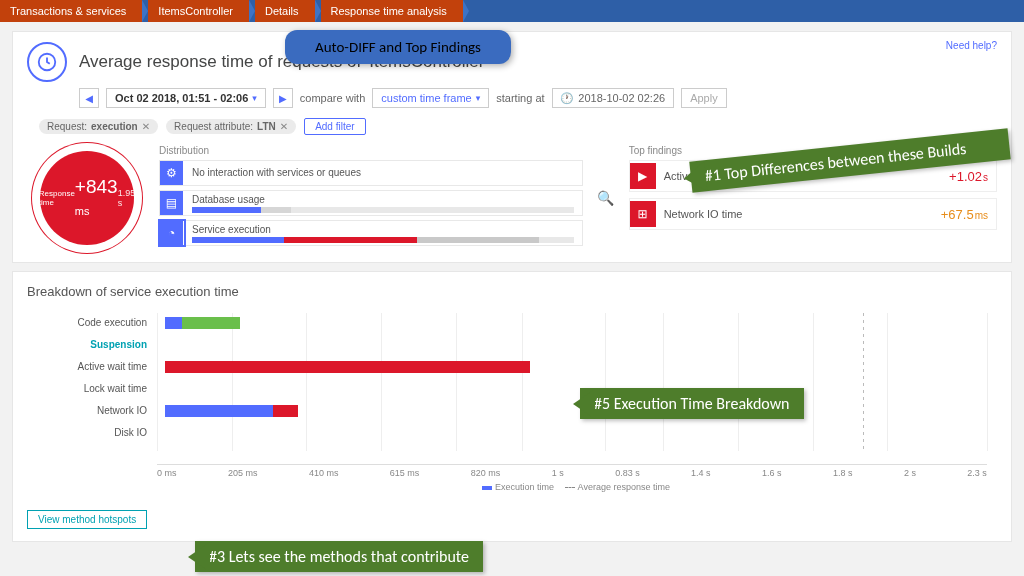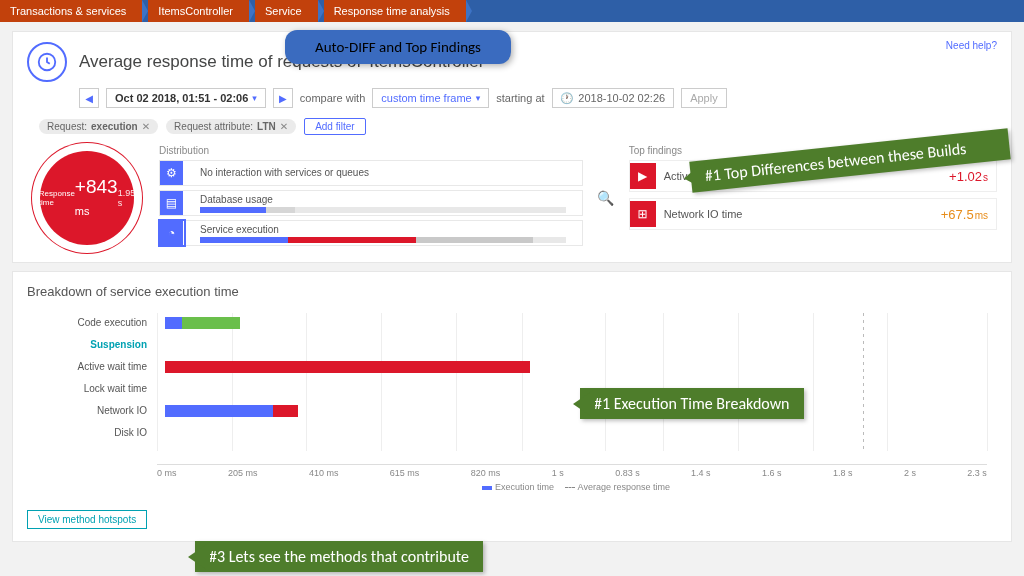--- a/index.html
+++ b/index.html
@@ -31,21 +31,21 @@
 .resp-circ{width:94px; height:94px; border-radius:50%; background:#dc172a; color:#fff; display:flex; flex-direction:row; align-items:center; justify-content:center; box-shadow:0 0 0 8px #fff, 0 0 0 9px #dc172a;}
 .resp-circ .lab{font-size:8px;}
 .resp-circ .big{font-size:19px; font-weight:300;}
 .resp-circ .sm{font-size:9px; opacity:.9;}
 
 .dist-col{flex:1;}
 .dist-col .hd{font-size:10px; color:#888; margin-bottom:4px;}
 .dist-row{display:flex; align-items:center; gap:0; margin-bottom:4px; border:1px solid #e8e8e8;}
 .dist-ic{width:24px; height:24px; background:#526cff; color:#fff; display:flex; align-items:center; justify-content:center; font-size:12px; border-right: 1px solid #fff;}
 .dist-row.sel .dist-ic{outline:2px solid #526cff;}
-.dist-body{flex:1; padding:2px 16px;}
+.dist-body{flex:1; padding:2px 8px;}
 .dist-body .t{font-size:10px; color:#555; margin-bottom:2px;}
 .bar-track{height:6px; background:#e8e8e8; position:relative; width:100%;}
 .seg{position:absolute; top:0; height:6px;}
 
 .mag{width:22px; height:22px; align-self:center; color:#888; display:flex; align-items:center; justify-content:center; font-size:14px;}
 
 .tf-col{flex:1;}
 .tf-col .hd{font-size:10px; color:#888; margin-bottom:4px;}
 .tf-row{display:flex; align-items:center; gap:8px; margin-bottom:6px; border:1px solid #eee; padding:2px 0;}
 .tf-ic{width:26px; height:26px; background:#dc172a; color:#fff; display:flex; align-items:center; justify-content:center;}
@@ -78,21 +78,21 @@
 .callout.arrow-l::before{content:""; position:absolute; left:-22px; top:50%; transform:translateY(-50%); border:15px solid transparent; border-right:22px solid #4e7d2b;}
 
 .blue-banner{position:absolute; background:#3a6bbf; color:#000000; font-family:Calibri,sans-serif; font-size:15px; padding:8px 30px; border-radius:12px; top:30px; left:285px; box-shadow:2px 2px 6px rgba(0,0,0,.3);}
 </style>
 </head>
 <body>
 
 <div class="breadcrumb">
   <div class="crumb">Transactions &amp; services</div>
   <div class="crumb">ItemsController</div>
-  <div class="crumb">Service</div>
+  <div class="crumb">Details</div>
   <div class="crumb">Response time analysis</div>
 </div>
 
 <div class="panel">
   <span class="help-link">Need help?</span>
 
   <div class="header-row">
     <div class="logo-ic">
       <svg width="22" height="22" viewBox="0 0 24 24" fill="none" stroke="currentColor" stroke-width="2">
           <circle cx="12" cy="12" r="9"></circle>
@@ -257,14 +257,14 @@
       <span class="sw" style="background:#526cff"></span><span>Execution time</span>
       <span class="sw" style="border-top:1px dashed #888; height:0"></span><span>Average response time</span>
     </div>
   </div>
 
   <div class="vmh">View method hotspots</div>
 </div>
 
 <div class="blue-banner">Auto-DIFF and Top Findings</div>
 <div class="callout arrow-l" style="top:145px; left:690px; transform:rotate(-6deg); width:320px;">#1 Top Differences between these Builds</div>
-<div class="callout arrow-l" style="top:388px; left:580px;">#1 Execution Time Breakdown</div>
+<div class="callout arrow-l" style="top:388px; left:580px;">#5 Execution Time Breakdown</div>
 <div class="callout arrow-l" style="top:541px; left:195px;">#3 Lets see the methods that contribute</div>
 
 </body></html>

